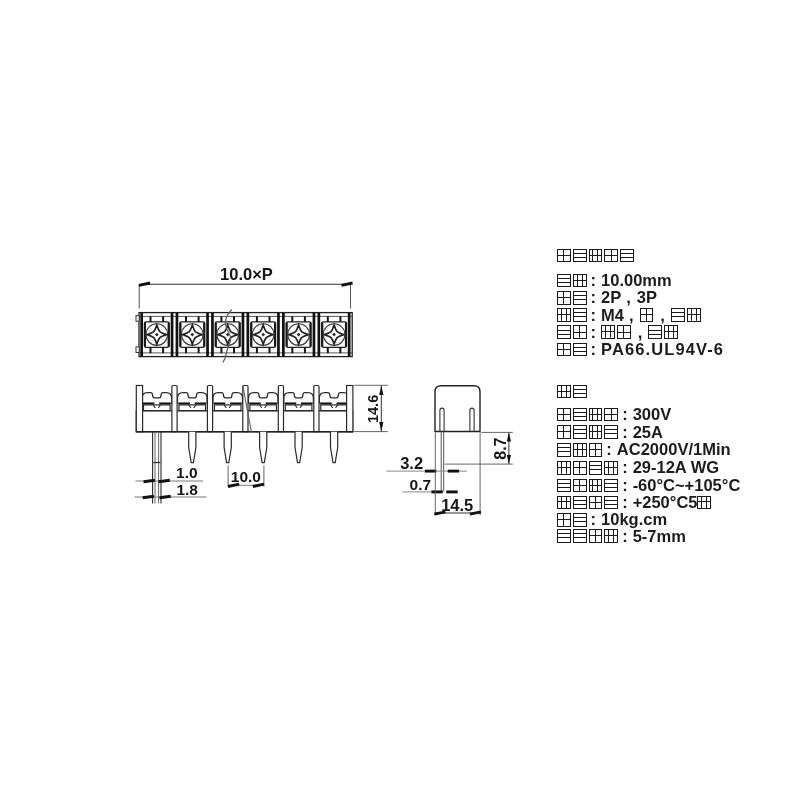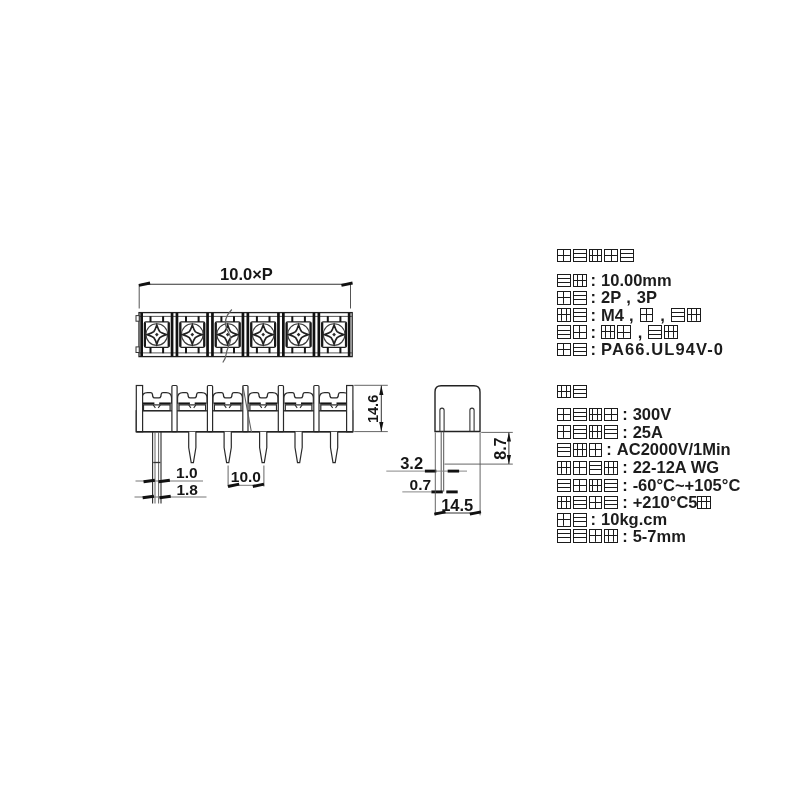--- a/index.html
+++ b/index.html
@@ -302,21 +302,21 @@
       <span class="cj"></span>
       <span class="cm">,</span>
       <span class="cj cb"></span>
       <span class="cj cc"></span>
     </div>
 
 <div class="tl" style="left:509px;top:325.9px;">
       <span class="cj"></span>
       <span class="cj cb"></span>
       <span class="co">:</span>
-      <span style="letter-spacing:1.1px">PA66.UL94V-0</span>
+      <span style="letter-spacing:1.1px">PA66.UL94V-6</span>
     </div>
 
 <div class="tl" style="left:509px;top:368px;">
       <span class="cj cc"></span>
       <span class="cj cb"></span>
     </div>
 
 <div class="tl" style="left:509px;top:391px;">
       <span class="cj"></span>
       <span class="cj cb"></span>
@@ -342,39 +342,39 @@
       <span class="co">:</span>
       <span>AC2000V/1Min</span>
     </div>
 
 <div class="tl" style="left:509px;top:444.3px;">
       <span class="cj cc"></span>
       <span class="cj"></span>
       <span class="cj cb"></span>
       <span class="cj cc"></span>
       <span class="co">:</span>
-      <span>22-12A WG</span>
+      <span>29-12A WG</span>
     </div>
 
 <div class="tl" style="left:509px;top:462px;">
       <span class="cj cb"></span>
       <span class="cj"></span>
       <span class="cj cc"></span>
       <span class="cj cb"></span>
       <span class="co">:</span>
       <span>-60°C~+105°C</span>
     </div>
 
 <div class="tl" style="left:509px;top:478.8px;">
       <span class="cj cc"></span>
       <span class="cj cb"></span>
       <span class="cj"></span>
       <span class="cj cb"></span>
       <span class="co">:</span>
-      <span>+210°C5</span>
+      <span>+250°C5</span>
       <span class="cj cc"></span>
     </div>
 
 <div class="tl" style="left:509px;top:496.4px;">
       <span class="cj"></span>
       <span class="cj cb"></span>
       <span class="co">:</span>
       <span>10kg.cm</span>
     </div>
 

